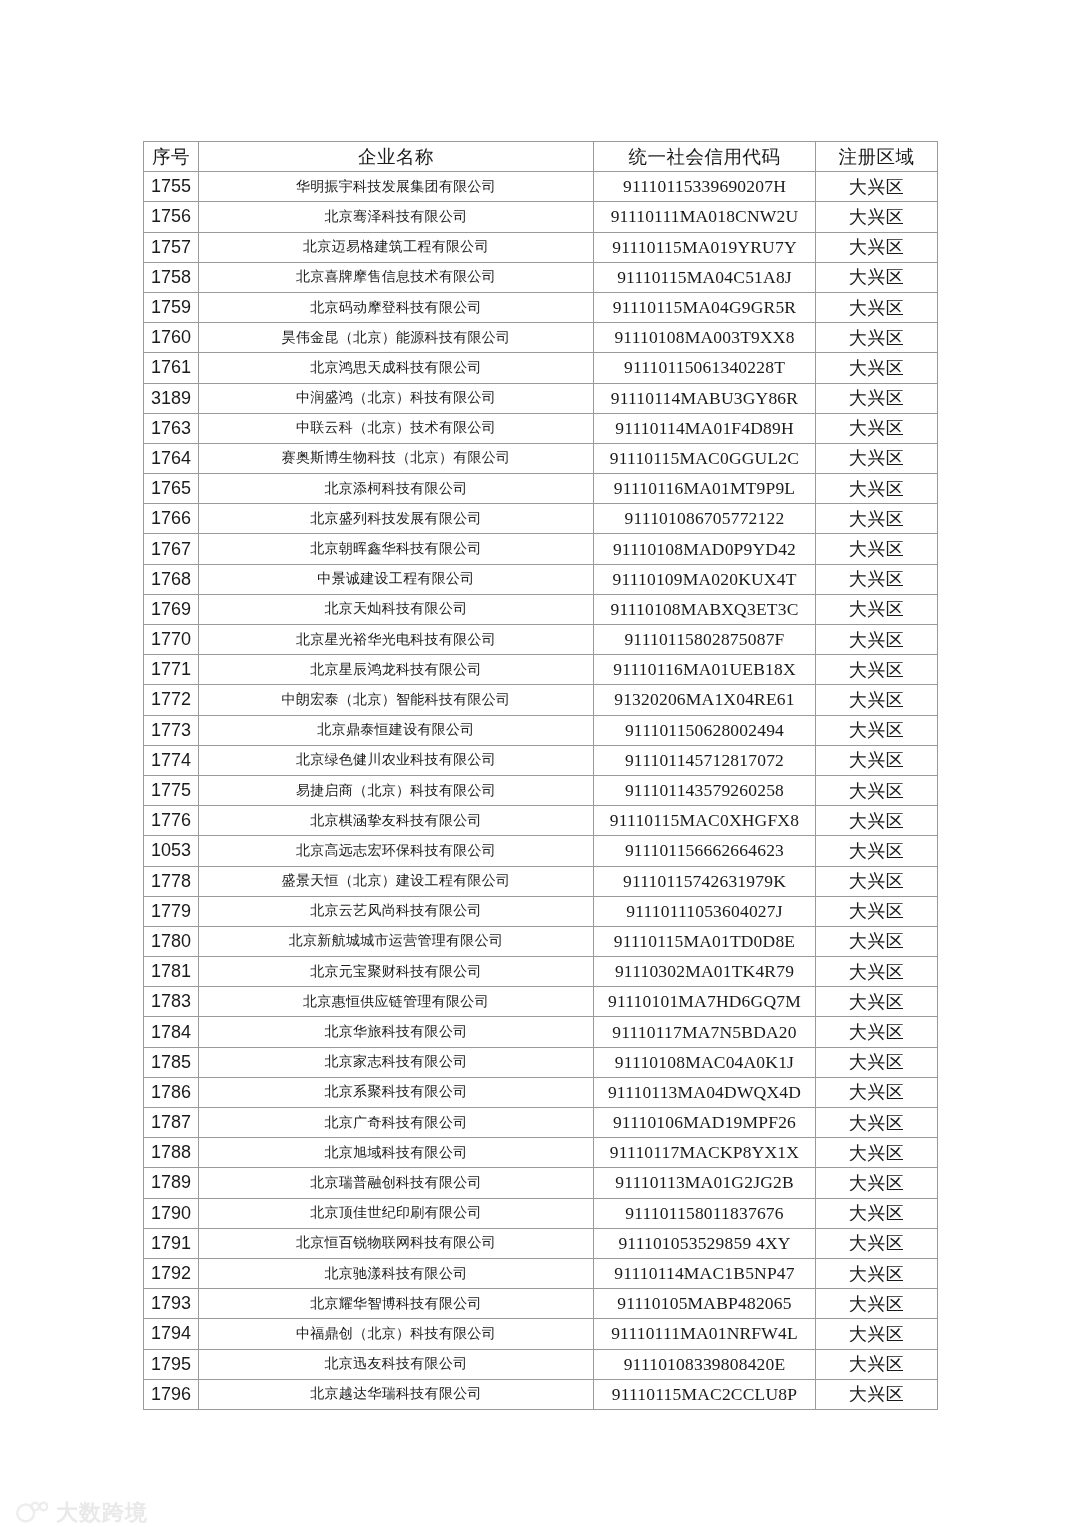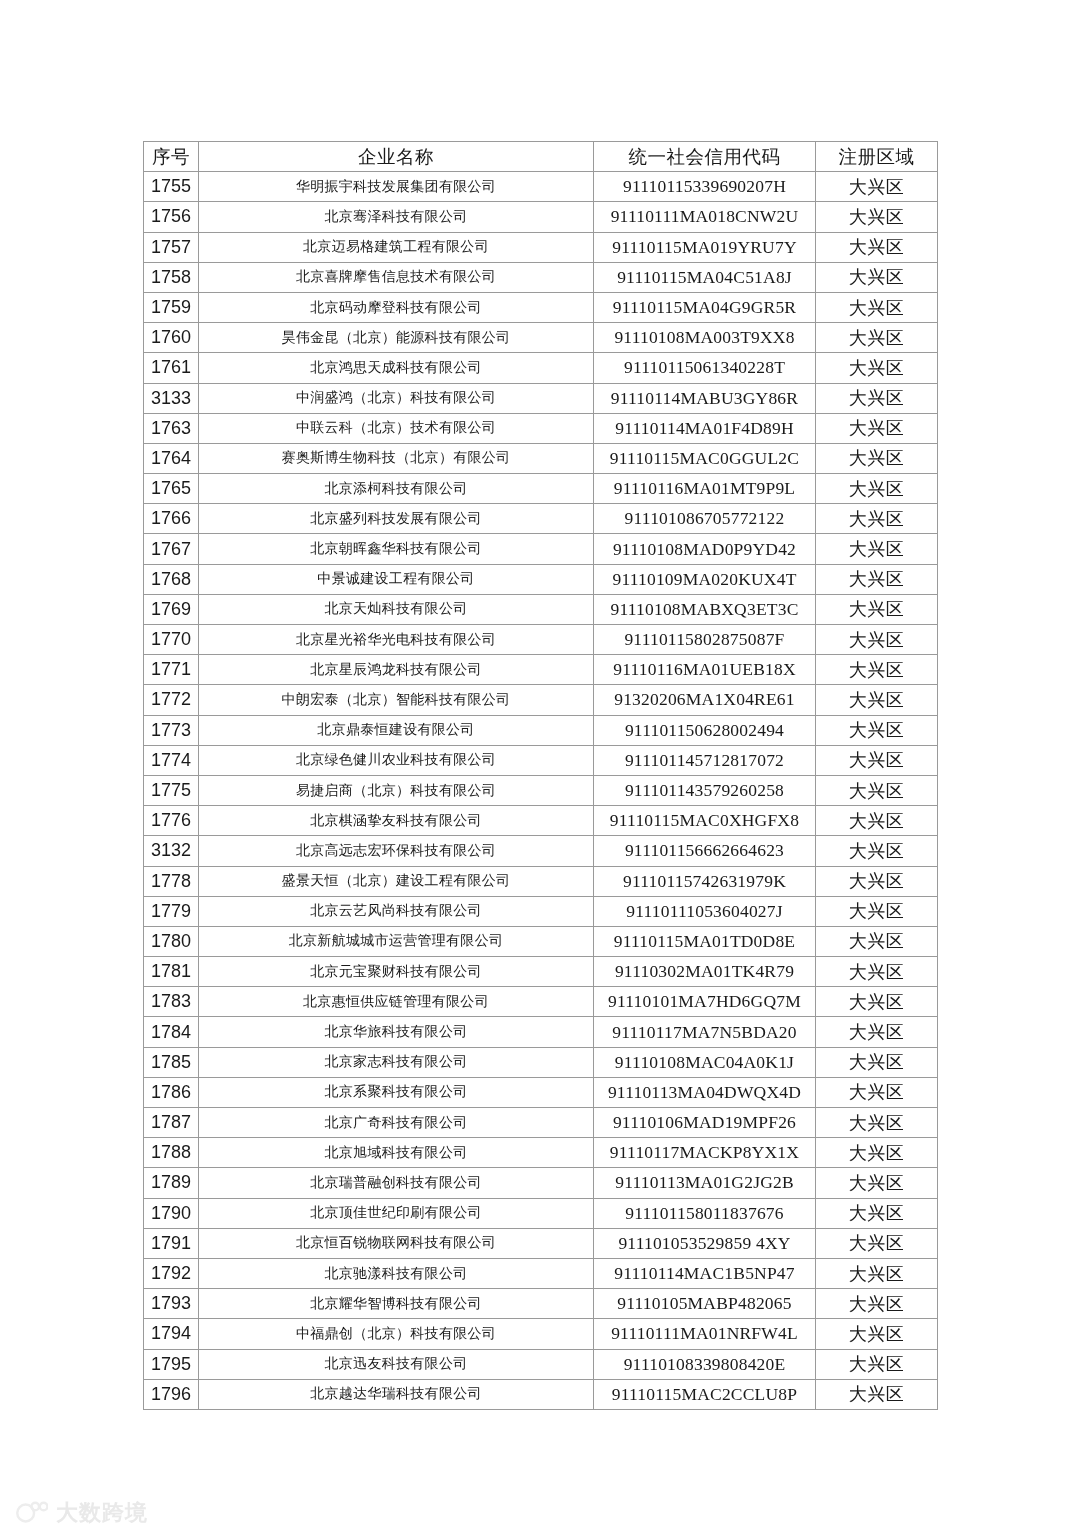--- a/index.html
+++ b/index.html
@@ -161,21 +161,21 @@
             <td class="code">91110108MA003T9XX8</td>
             <td class="region">大兴区</td>
           </tr>
           <tr>
             <td class="idx">1761</td>
             <td class="name">北京鸿思天成科技有限公司</td>
             <td class="code">91110115061340228T</td>
             <td class="region">大兴区</td>
           </tr>
           <tr>
-            <td class="idx">3133</td>
+            <td class="idx">3189</td>
             <td class="name">中润盛鸿（北京）科技有限公司</td>
             <td class="code">91110114MABU3GY86R</td>
             <td class="region">大兴区</td>
           </tr>
           <tr>
             <td class="idx">1763</td>
             <td class="name">中联云科（北京）技术有限公司</td>
             <td class="code">91110114MA01F4D89H</td>
             <td class="region">大兴区</td>
           </tr>
@@ -251,21 +251,21 @@
             <td class="code">911101143579260258</td>
             <td class="region">大兴区</td>
           </tr>
           <tr>
             <td class="idx">1776</td>
             <td class="name">北京棋涵挚友科技有限公司</td>
             <td class="code">91110115MAC0XHGFX8</td>
             <td class="region">大兴区</td>
           </tr>
           <tr>
-            <td class="idx">3132</td>
+            <td class="idx">1053</td>
             <td class="name">北京高远志宏环保科技有限公司</td>
             <td class="code">911101156662664623</td>
             <td class="region">大兴区</td>
           </tr>
           <tr>
             <td class="idx">1778</td>
             <td class="name">盛景天恒（北京）建设工程有限公司</td>
             <td class="code">91110115742631979K</td>
             <td class="region">大兴区</td>
           </tr>

